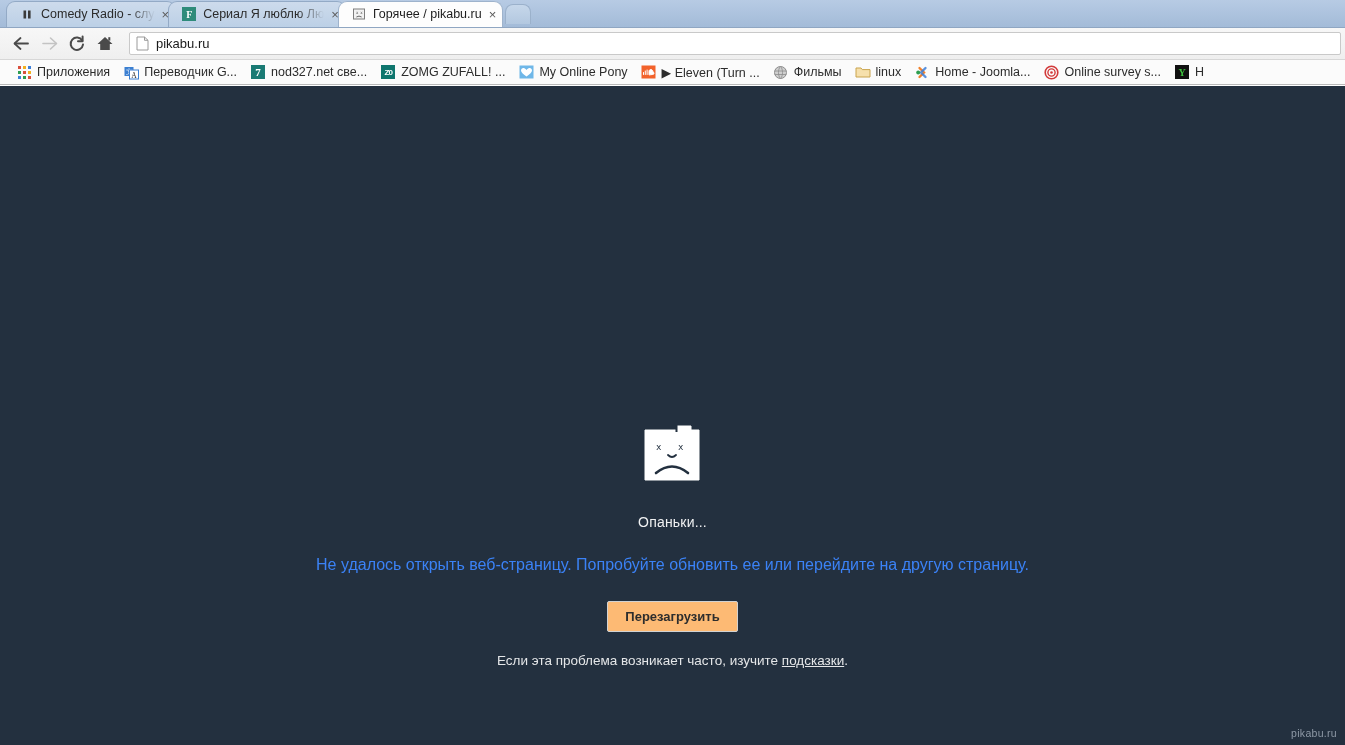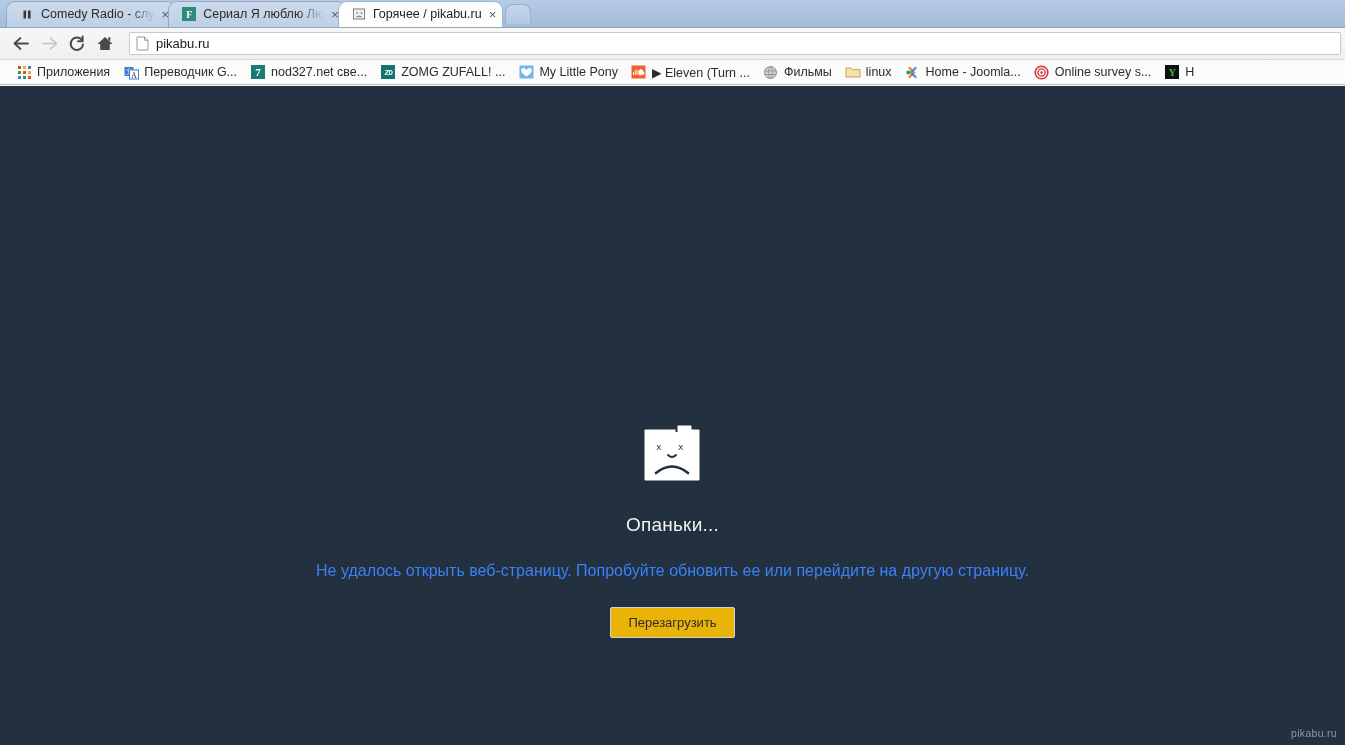--- a/index.html
+++ b/index.html
@@ -177,41 +177,42 @@
     top: 336px;
     text-align: center;
     color: #e8eaec;
   }
   .sad-icon {
     width: 68px; height: 64px;
     margin: 0 auto 28px;
     position: relative;
   }
   .err-title {
-    font-size: 19px;
+    font-size: 14px;
     color: #f0f1f2;
     margin-bottom: 26px;
     letter-spacing: .2px;
   }
   .err-msg {
     font-size: 16px;
     color: #3b82f6;
     margin-bottom: 27px;
   }
   .reload-btn {
     display: inline-block;
-    background: #eab308;
+    background: #fdba74;
     border: 1px solid #d2d2d2;
     border-radius: 2px;
     color: #2d2d2d;
     font-size: 13px;
     padding: 7px 17px;
     font-family: "Liberation Sans", sans-serif;
     cursor: pointer;
     margin-bottom: 21px;
+    font-weight: bold;
   }
   .err-hint { font-size: 13.5px; color: #e4e6e8; }
   .err-hint a { color: #e4e6e8; text-decoration: underline; }
 
   .watermark {
     position: absolute;
     right: 8px;
     bottom: 6px;
     font-size: 10.5px;
     color: #8e99a6;
@@ -347,21 +348,21 @@
       <span class="bm-label">ZOMG ZUFALL! ...</span>
     </div>
 
     <div class="bm">
       <span class="bm-icon">
         <svg width="15" height="14" viewBox="0 0 15 14">
           <rect x="0.5" y="0.5" width="14" height="13" fill="#6fb7e8"></rect>
           <path d="M7.5 11.5 C4 8.8 2 7.3 2 5.4 C2 4 3 3 4.3 3 C5.3 3 6.2 3.6 7.5 5 C8.8 3.6 9.7 3 10.7 3 C12 3 13 4 13 5.4 C13 7.3 11 8.8 7.5 11.5 Z" fill="#ffffff"></path>
         </svg>
       </span>
-      <span class="bm-label">My Little Pony</span>
+      <span class="bm-label">My Online Pony</span>
     </div>
 
     <div class="bm">
       <span class="bm-icon">
         <svg width="15" height="14" viewBox="0 0 15 14">
           <rect x="0.5" y="0.5" width="14" height="13" fill="#f2622b"></rect>
           <path d="M2.5 9.5 V7.5 M4.3 9.5 V6 M6.1 9.5 V5 M8 9.5 V6.4 C8 5 9.2 4.2 10.4 4.6 C11.5 5 12 6 12 7 C12.6 7 13 7.6 13 8.2 C13 8.9 12.5 9.5 11.8 9.5 Z" fill="#fff" stroke="#fff" stroke-width="1" stroke-linecap="round"></path>
         </svg>
       </span>
       <span class="bm-label">▶ Eleven (Turn ...</span>
@@ -432,18 +433,21 @@
           <path d="M17 51 Q33 38 49 51" stroke="#23303f" stroke-width="2.6" fill="none" stroke-linecap="round"></path>
         </svg>
       </div>
 
       <div class="err-title">Опаньки...</div>
 
       <div class="err-msg">Не удалось открыть веб-страницу. Попробуйте обновить ее или перейдите на другую страницу.</div>
 
       <button class="reload-btn">Перезагрузить</button>
 
+      <div class="err-hint">
+        <span>Если эта проблема возникает часто, изучите </span><a href="#">подсказки</a><span>.</span>
+      </div>
     </div>
 
     <div class="watermark">pikabu.ru</div>
   </div>
 
 </div>
 
 </body></html>

